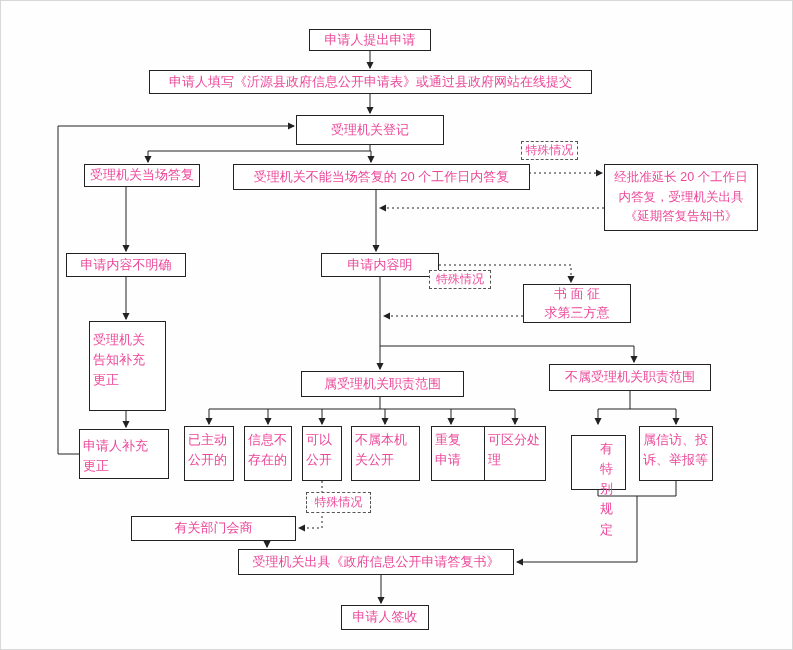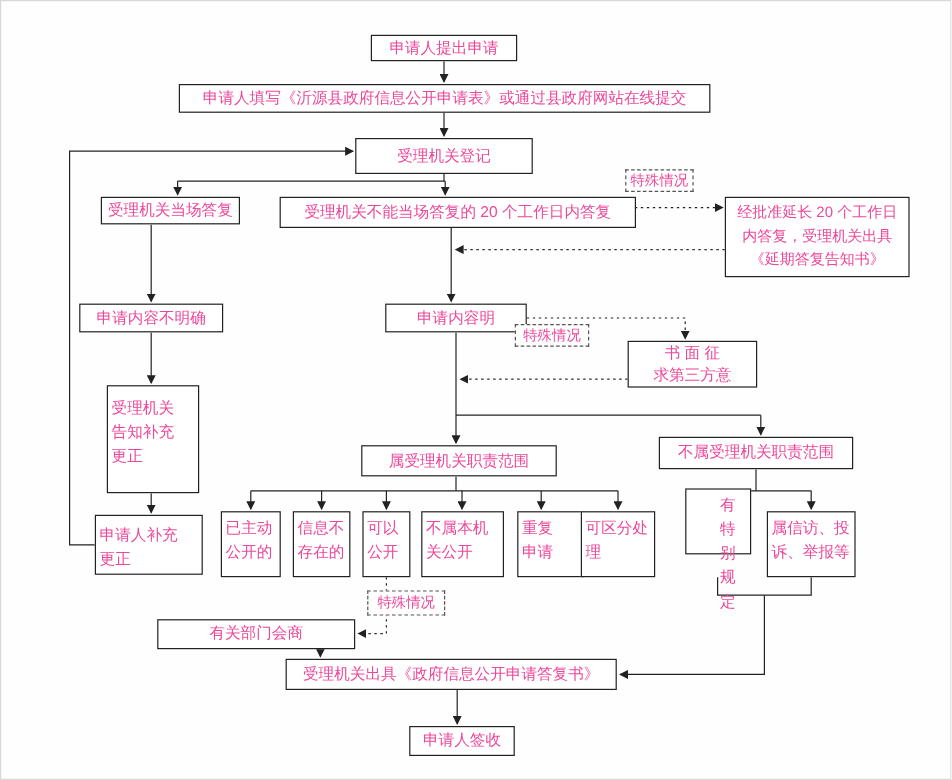--- a/index.html
+++ b/index.html
@@ -38,21 +38,21 @@
   #n-notify{left:88px;top:320px;width:77px;height:90px;padding-top:8px;}
   #n-supplement{left:78px;top:428px;width:90px;height:50px;padding-top:6px;}
   #n-inscope{left:300px;top:370px;width:163px;height:26px;}
   #n-outscope{left:548px;top:363px;width:162px;height:27px;}
   #n-published{left:183px;top:425px;width:50px;height:55px;}
   #n-notexist{left:243px;top:425px;width:48px;height:55px;}
   #n-public{left:301px;top:425px;width:40px;height:55px;}
   #n-notthis{left:350px;top:425px;width:69px;height:55px;}
   #n-repeat{left:430px;top:425px;width:56px;height:55px;}
   #n-partial{left:483px;top:425px;width:62px;height:55px;}
-  #n-specialrule{left:570px;top:406px;width:55px;height:55px;padding-left:28px;}
+  #n-specialrule{left:570px;top:434px;width:55px;height:55px;padding-left:28px;}
   #n-petition{left:638px;top:425px;width:74px;height:55px;}
   #n-consult{left:130px;top:515px;width:165px;height:25px;}
   #n-reply{left:237px;top:548px;width:276px;height:26px;}
   #n-sign{left:340px;top:604px;width:88px;height:25px;}
   #lbl-sp1{left:520px;top:140px;width:57px;height:19px;}
   #lbl-sp2{left:428px;top:269px;width:62px;height:19px;}
   #lbl-sp3{left:305px;top:491px;width:65px;height:21px;}
 </style>
 </head>
 <body>

